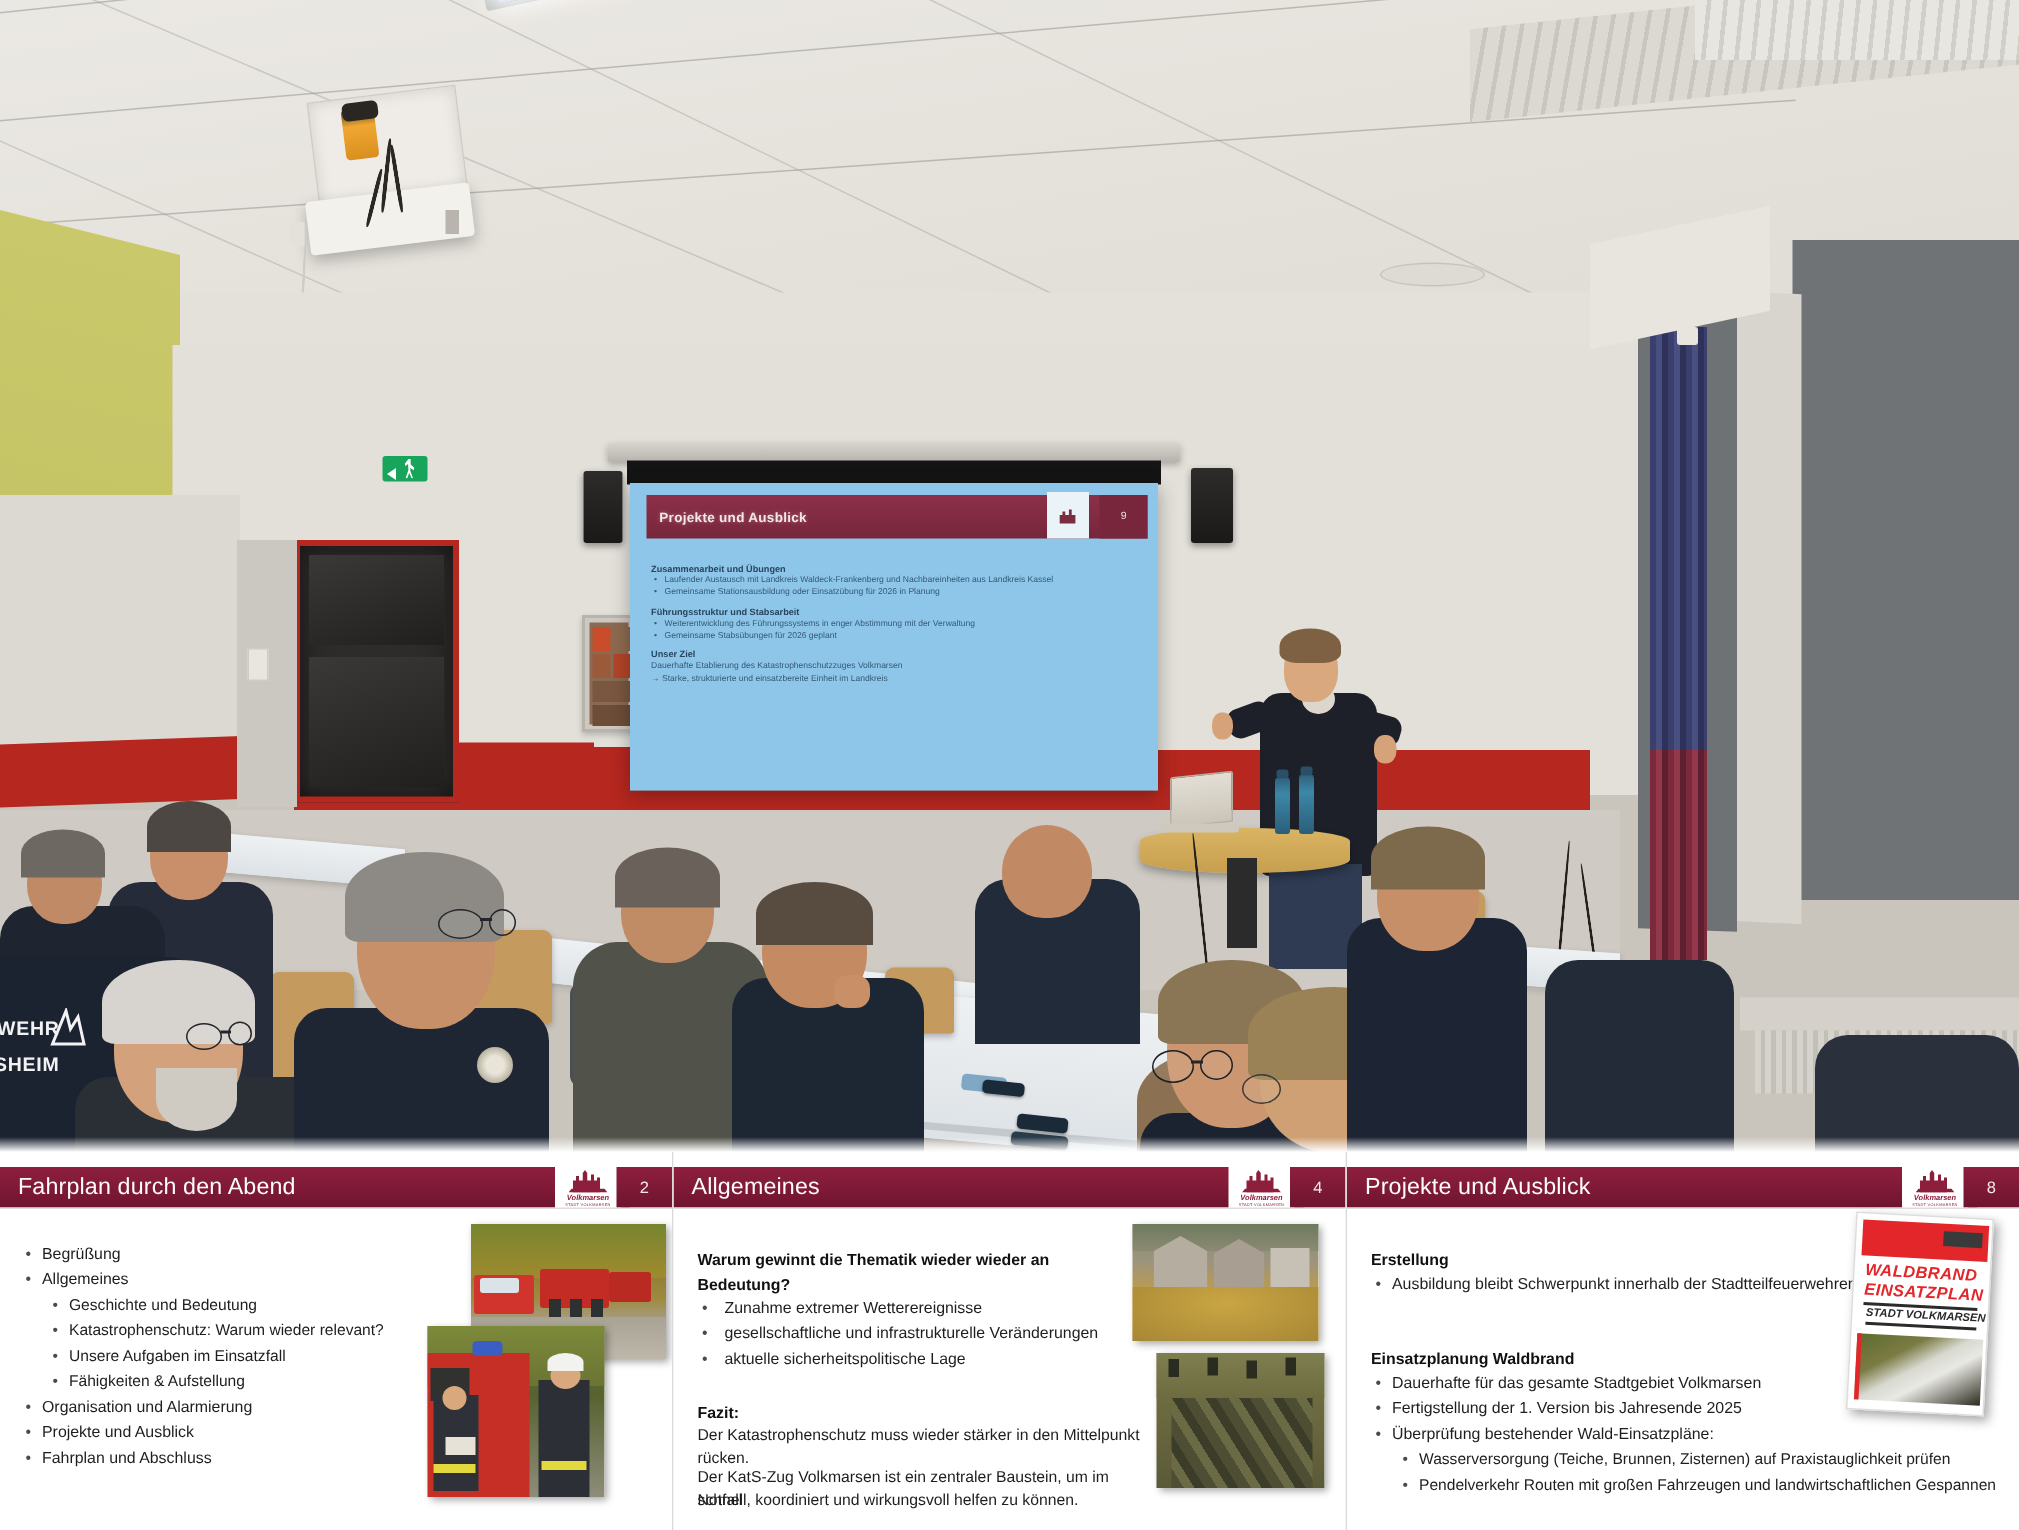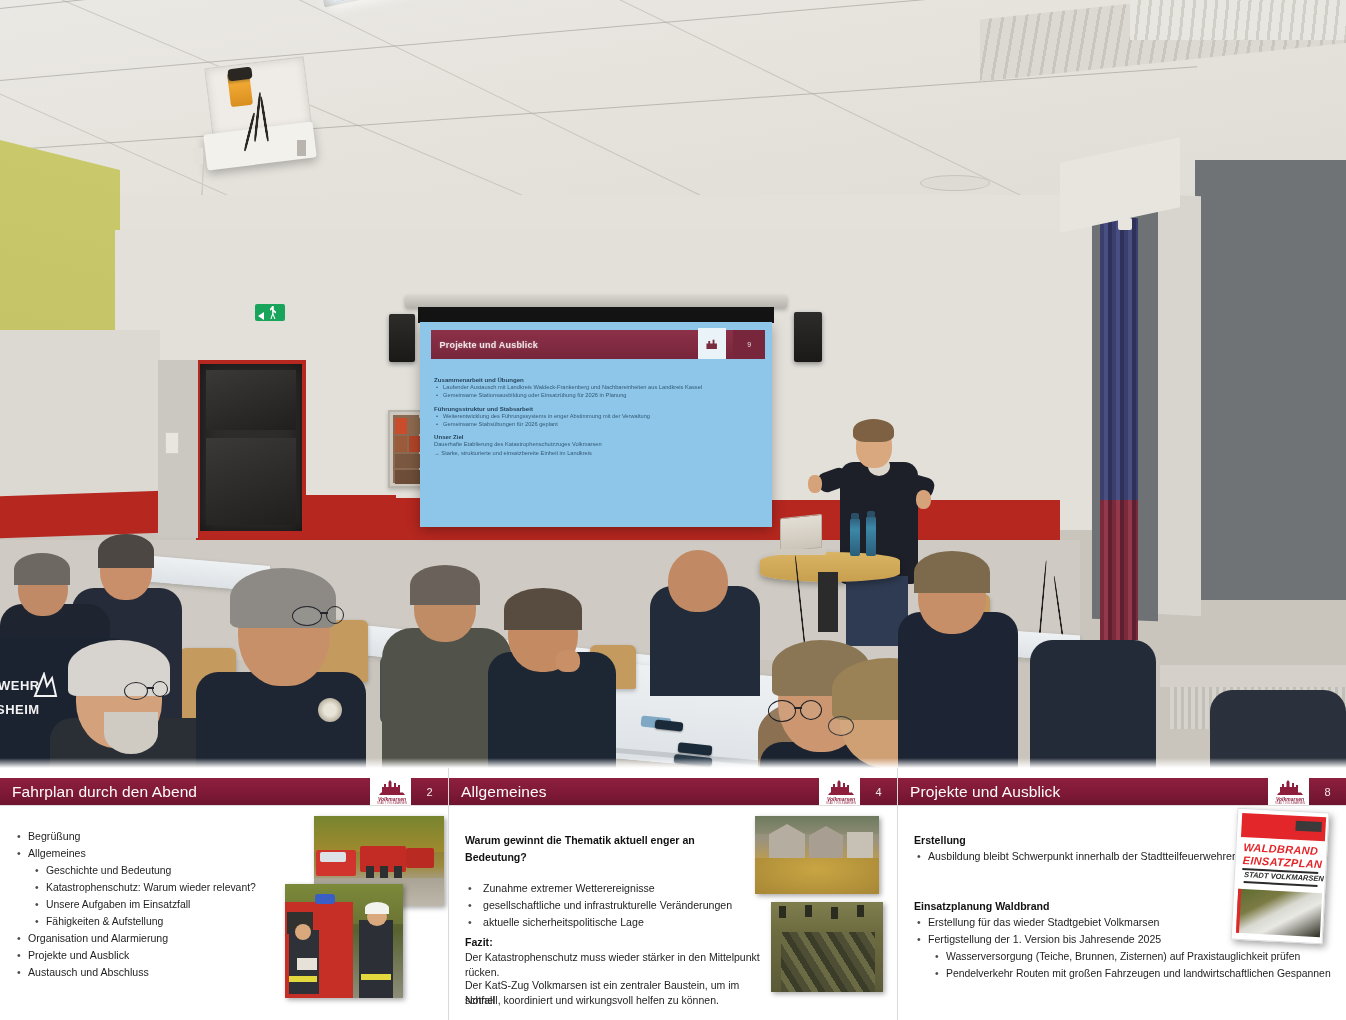--- a/index.html
+++ b/index.html
@@ -453,21 +453,21 @@
     <div class="s-body">
       <ul class="s-list" style="position:absolute;left:14px;top:16px;width:300px;">
         <li class="s-li">Begrüßung</li>
         <li class="s-li">Allgemeines</li>
         <li class="s-li lvl2">Geschichte und Bedeutung</li>
         <li class="s-li lvl2">Katastrophenschutz: Warum wieder relevant?</li>
         <li class="s-li lvl2">Unsere Aufgaben im Einsatzfall</li>
         <li class="s-li lvl2">Fähigkeiten &amp; Aufstellung</li>
         <li class="s-li">Organisation und Alarmierung</li>
         <li class="s-li">Projekte und Ausblick</li>
-        <li class="s-li">Austausch und Abschluss</li>
+        <li class="s-li">Fahrplan und Abschluss</li>
       </ul>
 
       <div class="ph ph-forest" style="left:314px;top:4px;width:130px;height:90px;">
         <div style="position:absolute;left:0;top:0;width:130px;height:36px;background:linear-gradient(180deg,#77852f,#a08a2e);"></div>
         <div class="truck" style="left:2px;top:34px;width:40px;height:26px;background:#d1342c;"></div>
         <div class="truck" style="left:6px;top:36px;width:26px;height:10px;background:#dce3e8;"></div>
         <div class="truck" style="left:46px;top:30px;width:46px;height:26px;background:#c32c24;"></div>
         <div class="truck" style="left:92px;top:32px;width:28px;height:20px;background:#b82a22;"></div>
         <div style="position:absolute;left:52px;top:50px;width:8px;height:16px;background:#2d3030;"></div>
         <div style="position:absolute;left:66px;top:50px;width:8px;height:16px;background:#2d3030;"></div>
@@ -503,22 +503,22 @@
         <path d="M3 16 L3 8 L5 8 L5 5 L7 5 L7 8 L9.5 8 L9.5 3 L11 1 L12.5 3 L12.5 8 L15 8 L15 4 L17 4 L17 8 L19 8 L19 6 L21 6 L21 16 Z" fill="#8d1f3d"></path>
         <path d="M0 16 L26 16 L24 13.5 L2 13.5 Z" fill="#8d1f3d"></path>
       </svg>
       <div class="logo-word">Volkmarsen</div>
       <div class="logo-sub">STADT VOLKMARSEN</div>
     </div>
     <div class="s-num">4</div>
     <div class="s-hairline"></div>
 
     <div class="s-body">
-      <div class="s-h" style="position:absolute;left:16px;top:20px;width:290px;">Warum gewinnt die Thematik aktuell enger an Bedeutung?</div>
-      <ul class="s-list" style="position:absolute;left:16px;top:68px;width:290px;">
+      <div class="s-h" style="position:absolute;left:16px;top:20px;width:290px;">Warum gewinnt die Thematik wieder wieder an Bedeutung?</div>
+      <ul class="s-list" style="position:absolute;left:16px;top:52px;width:290px;">
         <li class="s-li" style="padding-left:18px;">Zunahme extremer Wetterereignisse</li>
         <li class="s-li" style="padding-left:18px;">gesellschaftliche und infrastrukturelle Veränderungen</li>
         <li class="s-li" style="padding-left:18px;">aktuelle sicherheitspolitische Lage</li>
       </ul>
       <div class="s-h" style="position:absolute;left:16px;top:122px;">Fazit:</div>
       <div class="s-p" style="position:absolute;left:16px;top:166px;width:300px;">Der KatS-Zug Volkmarsen ist ein zentraler Baustein, um im Notfall</div>
       <div class="s-p" style="position:absolute;left:16px;top:138px;width:300px;">Der Katastrophenschutz muss wieder stärker in den Mittelpunkt rücken.</div>
       <div class="s-p" style="position:absolute;left:16px;top:181px;width:300px;">schnell, koordiniert und wirkungsvoll helfen zu können.</div>
 
       <div class="ph ph-flood" style="left:306px;top:4px;width:124px;height:78px;">
@@ -558,22 +558,23 @@
     <div class="s-hairline"></div>
 
     <div class="s-body">
       <div class="s-h" style="position:absolute;left:16px;top:20px;">Erstellung</div>
       <ul class="s-list" style="position:absolute;left:16px;top:36px;width:330px;">
         <li class="s-li">Ausbildung bleibt Schwerpunkt innerhalb der Stadtteilfeuerwehren</li>
       </ul>
 
       <div class="s-h" style="position:absolute;left:16px;top:86px;">Einsatzplanung Waldbrand</div>
       <ul class="s-list" style="position:absolute;left:16px;top:102px;width:420px;">
-        <li class="s-li">Erstellung für das wieder Stadtgebiet Volkmarsen</li>
+        <li class="s-li">Dauerhafte für das gesamte Stadtgebiet Volkmarsen</li>
         <li class="s-li">Fertigstellung der 1. Version bis Jahresende 2025</li>
+        <li class="s-li">Überprüfung bestehender Wald-Einsatzpläne:</li>
         <li class="s-li lvl2">Wasserversorgung (Teiche, Brunnen, Zisternen) auf Praxistauglichkeit prüfen</li>
         <li class="s-li lvl2">Pendelverkehr Routen mit großen Fahrzeugen und landwirtschaftlichen Gespannen</li>
       </ul>
 
       <div class="brochure" style="left:336px;top:-2px;width:92px;height:132px;">
         <div class="br-red" style="left:4px;top:4px;width:84px;height:24px;"></div>
         <div class="br-blk" style="left:58px;top:9px;width:26px;height:10px;"></div>
         <div class="br-txt" style="left:7px;top:32px;font-size:11px;color:#e3262a;">WALDBRAND</div>
         <div class="br-txt" style="left:7px;top:45px;font-size:11px;color:#e3262a;">EINSATZPLAN</div>
         <div style="position:absolute;left:7px;top:59px;width:76px;height:1.5px;background:#2b2b2b;"></div>

